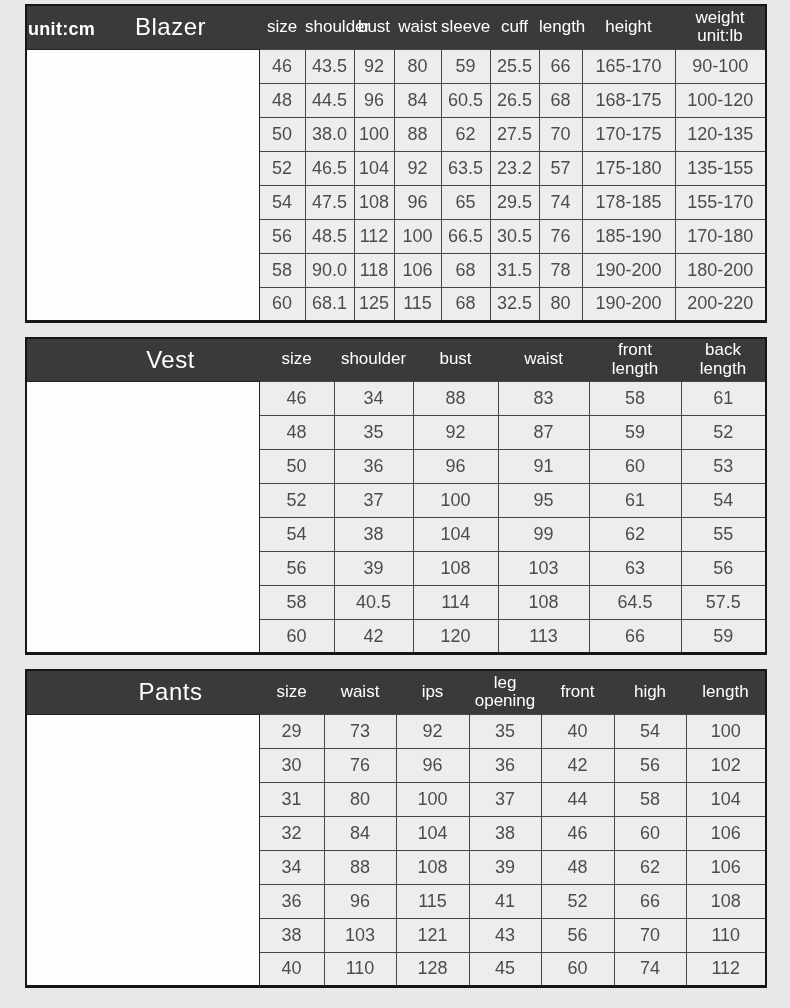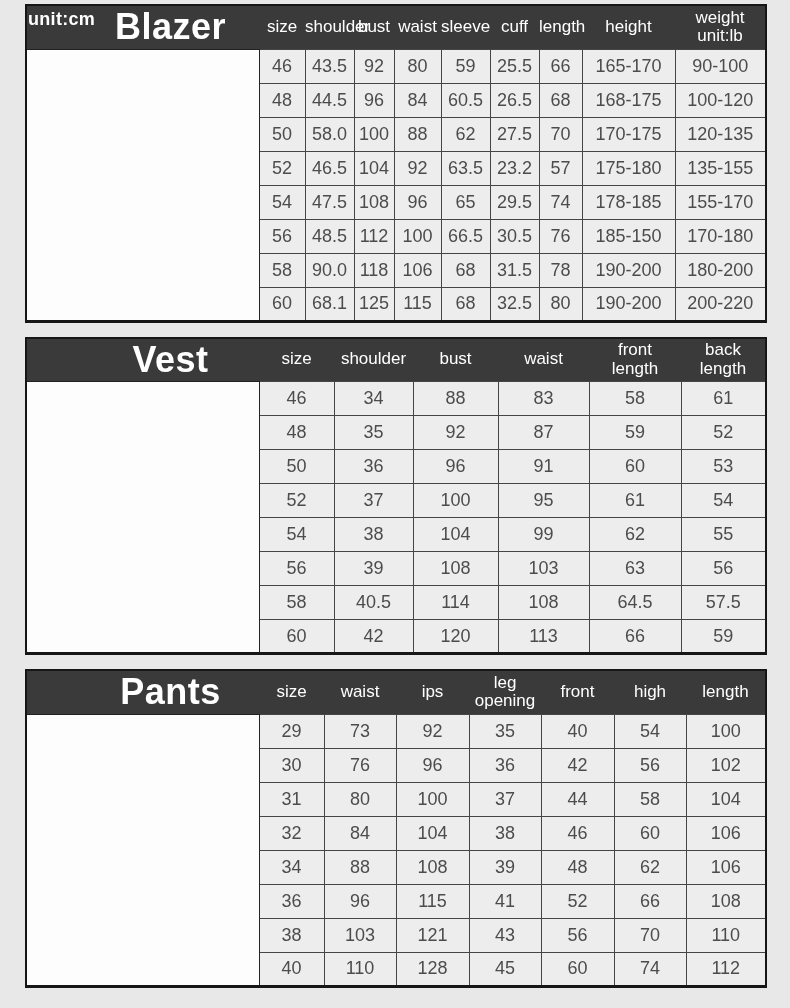--- a/index.html
+++ b/index.html
@@ -11,21 +11,21 @@
   .page {
     position: relative;
     width: 790px;
     height: 1008px;
     background: #e8e8e8;
     padding: 4px 0 0 25px;
     overflow: hidden;
   }
   .unit-label {
     position: absolute;
-    top: 9px;
+    top: 19px;
     left: 28px;
     color: #ffffff;
     font-size: 18px;
     font-weight: 700;
     letter-spacing: 0.3px;
     z-index: 3;
   }
   table.size-table {
     border-collapse: collapse;
     table-layout: fixed;
@@ -44,22 +44,22 @@
     font-weight: 400;
     font-size: 17px;
     text-align: center;
     vertical-align: middle;
     border: none;
     white-space: pre-line;
     line-height: 1.1;
     padding: 0;
   }
   table.size-table th.title {
-    font-size: 36px;
-    font-weight: 700;
+    font-size: 24px;
+    font-weight: 400;
     padding-left: 55px;
     letter-spacing: 0.5px;
   }
   table.size-table td {
     border: 1px solid #454545;
     background: #ededed;
     color: #4c4c4c;
     font-size: 18px;
     text-align: center;
     vertical-align: middle;
@@ -125,21 +125,21 @@
           <td>96</td>
           <td>84</td>
           <td>60.5</td>
           <td>26.5</td>
           <td>68</td>
           <td>168-175</td>
           <td>100-120</td>
         </tr>
         <tr>
           <td>50</td>
-          <td>58.0</td>
+          <td>38.0</td>
           <td>100</td>
           <td>88</td>
           <td>62</td>
           <td>27.5</td>
           <td>70</td>
           <td>170-175</td>
           <td>120-135</td>
         </tr>
         <tr>
           <td>52</td>
@@ -164,21 +164,21 @@
           <td>155-170</td>
         </tr>
         <tr>
           <td>56</td>
           <td>48.5</td>
           <td>112</td>
           <td>100</td>
           <td>66.5</td>
           <td>30.5</td>
           <td>76</td>
-          <td>185-150</td>
+          <td>185-190</td>
           <td>170-180</td>
         </tr>
         <tr>
           <td>58</td>
           <td>90.0</td>
           <td>118</td>
           <td>106</td>
           <td>68</td>
           <td>31.5</td>
           <td>78</td>

